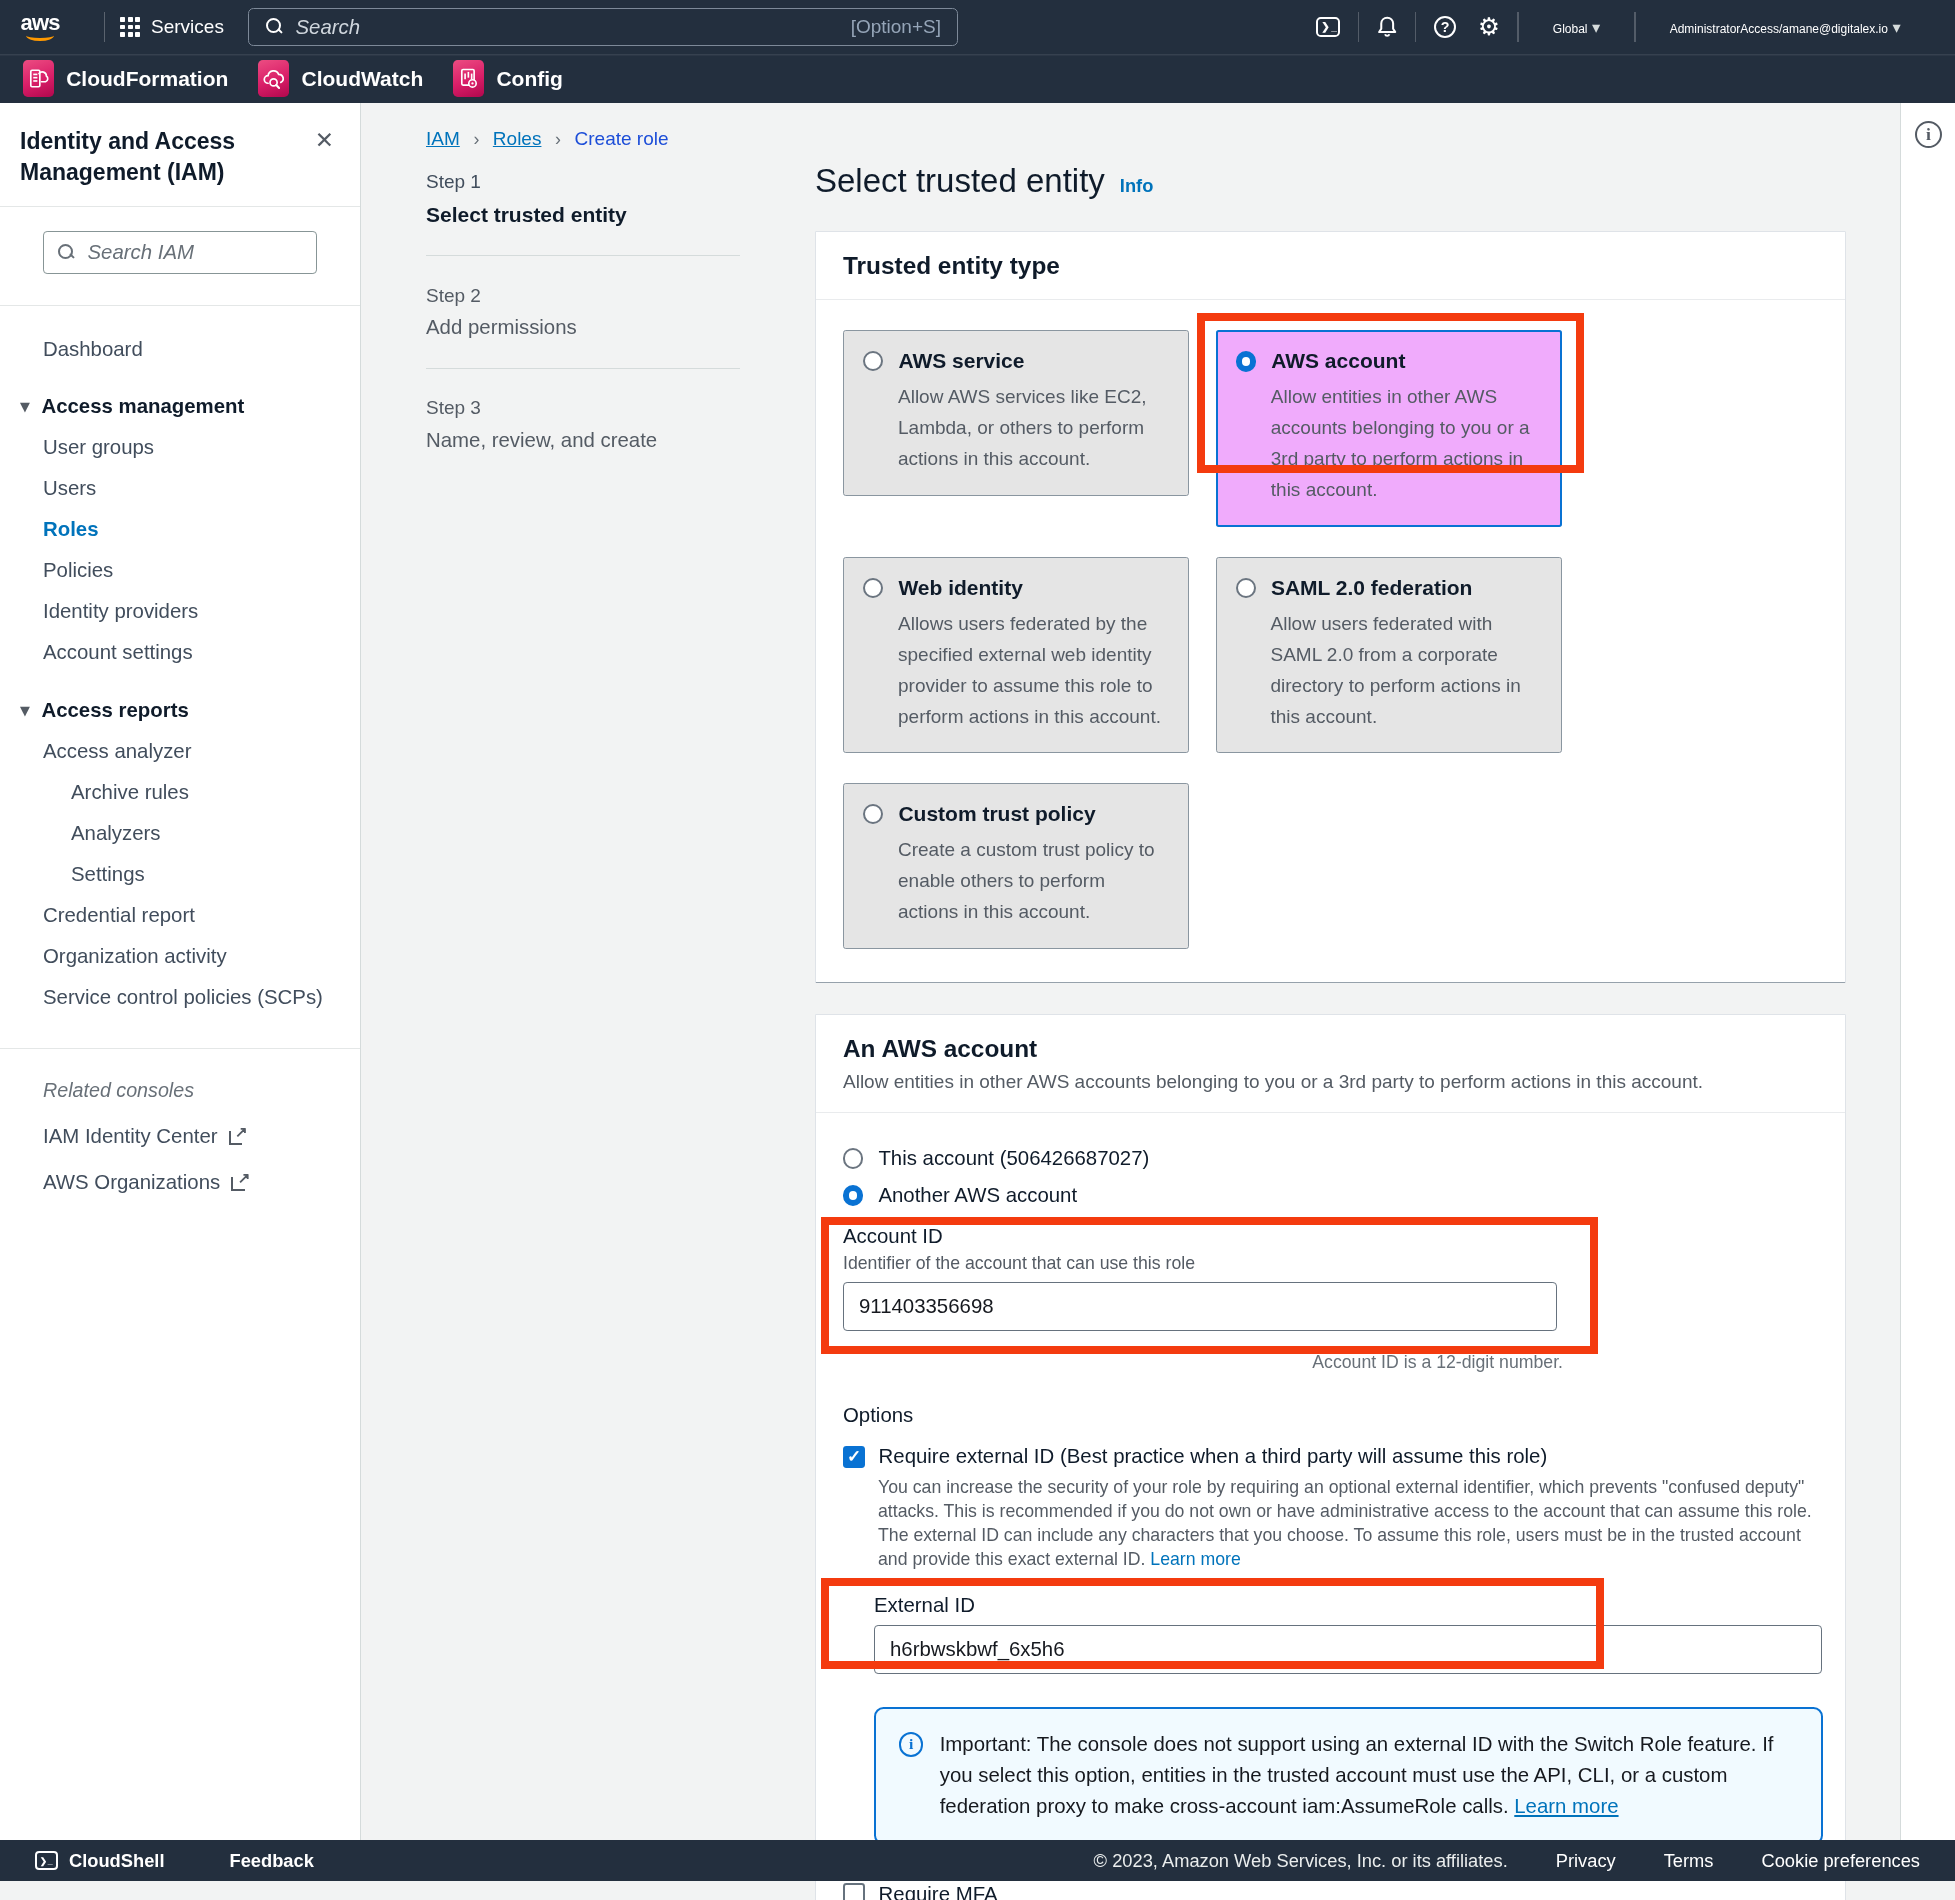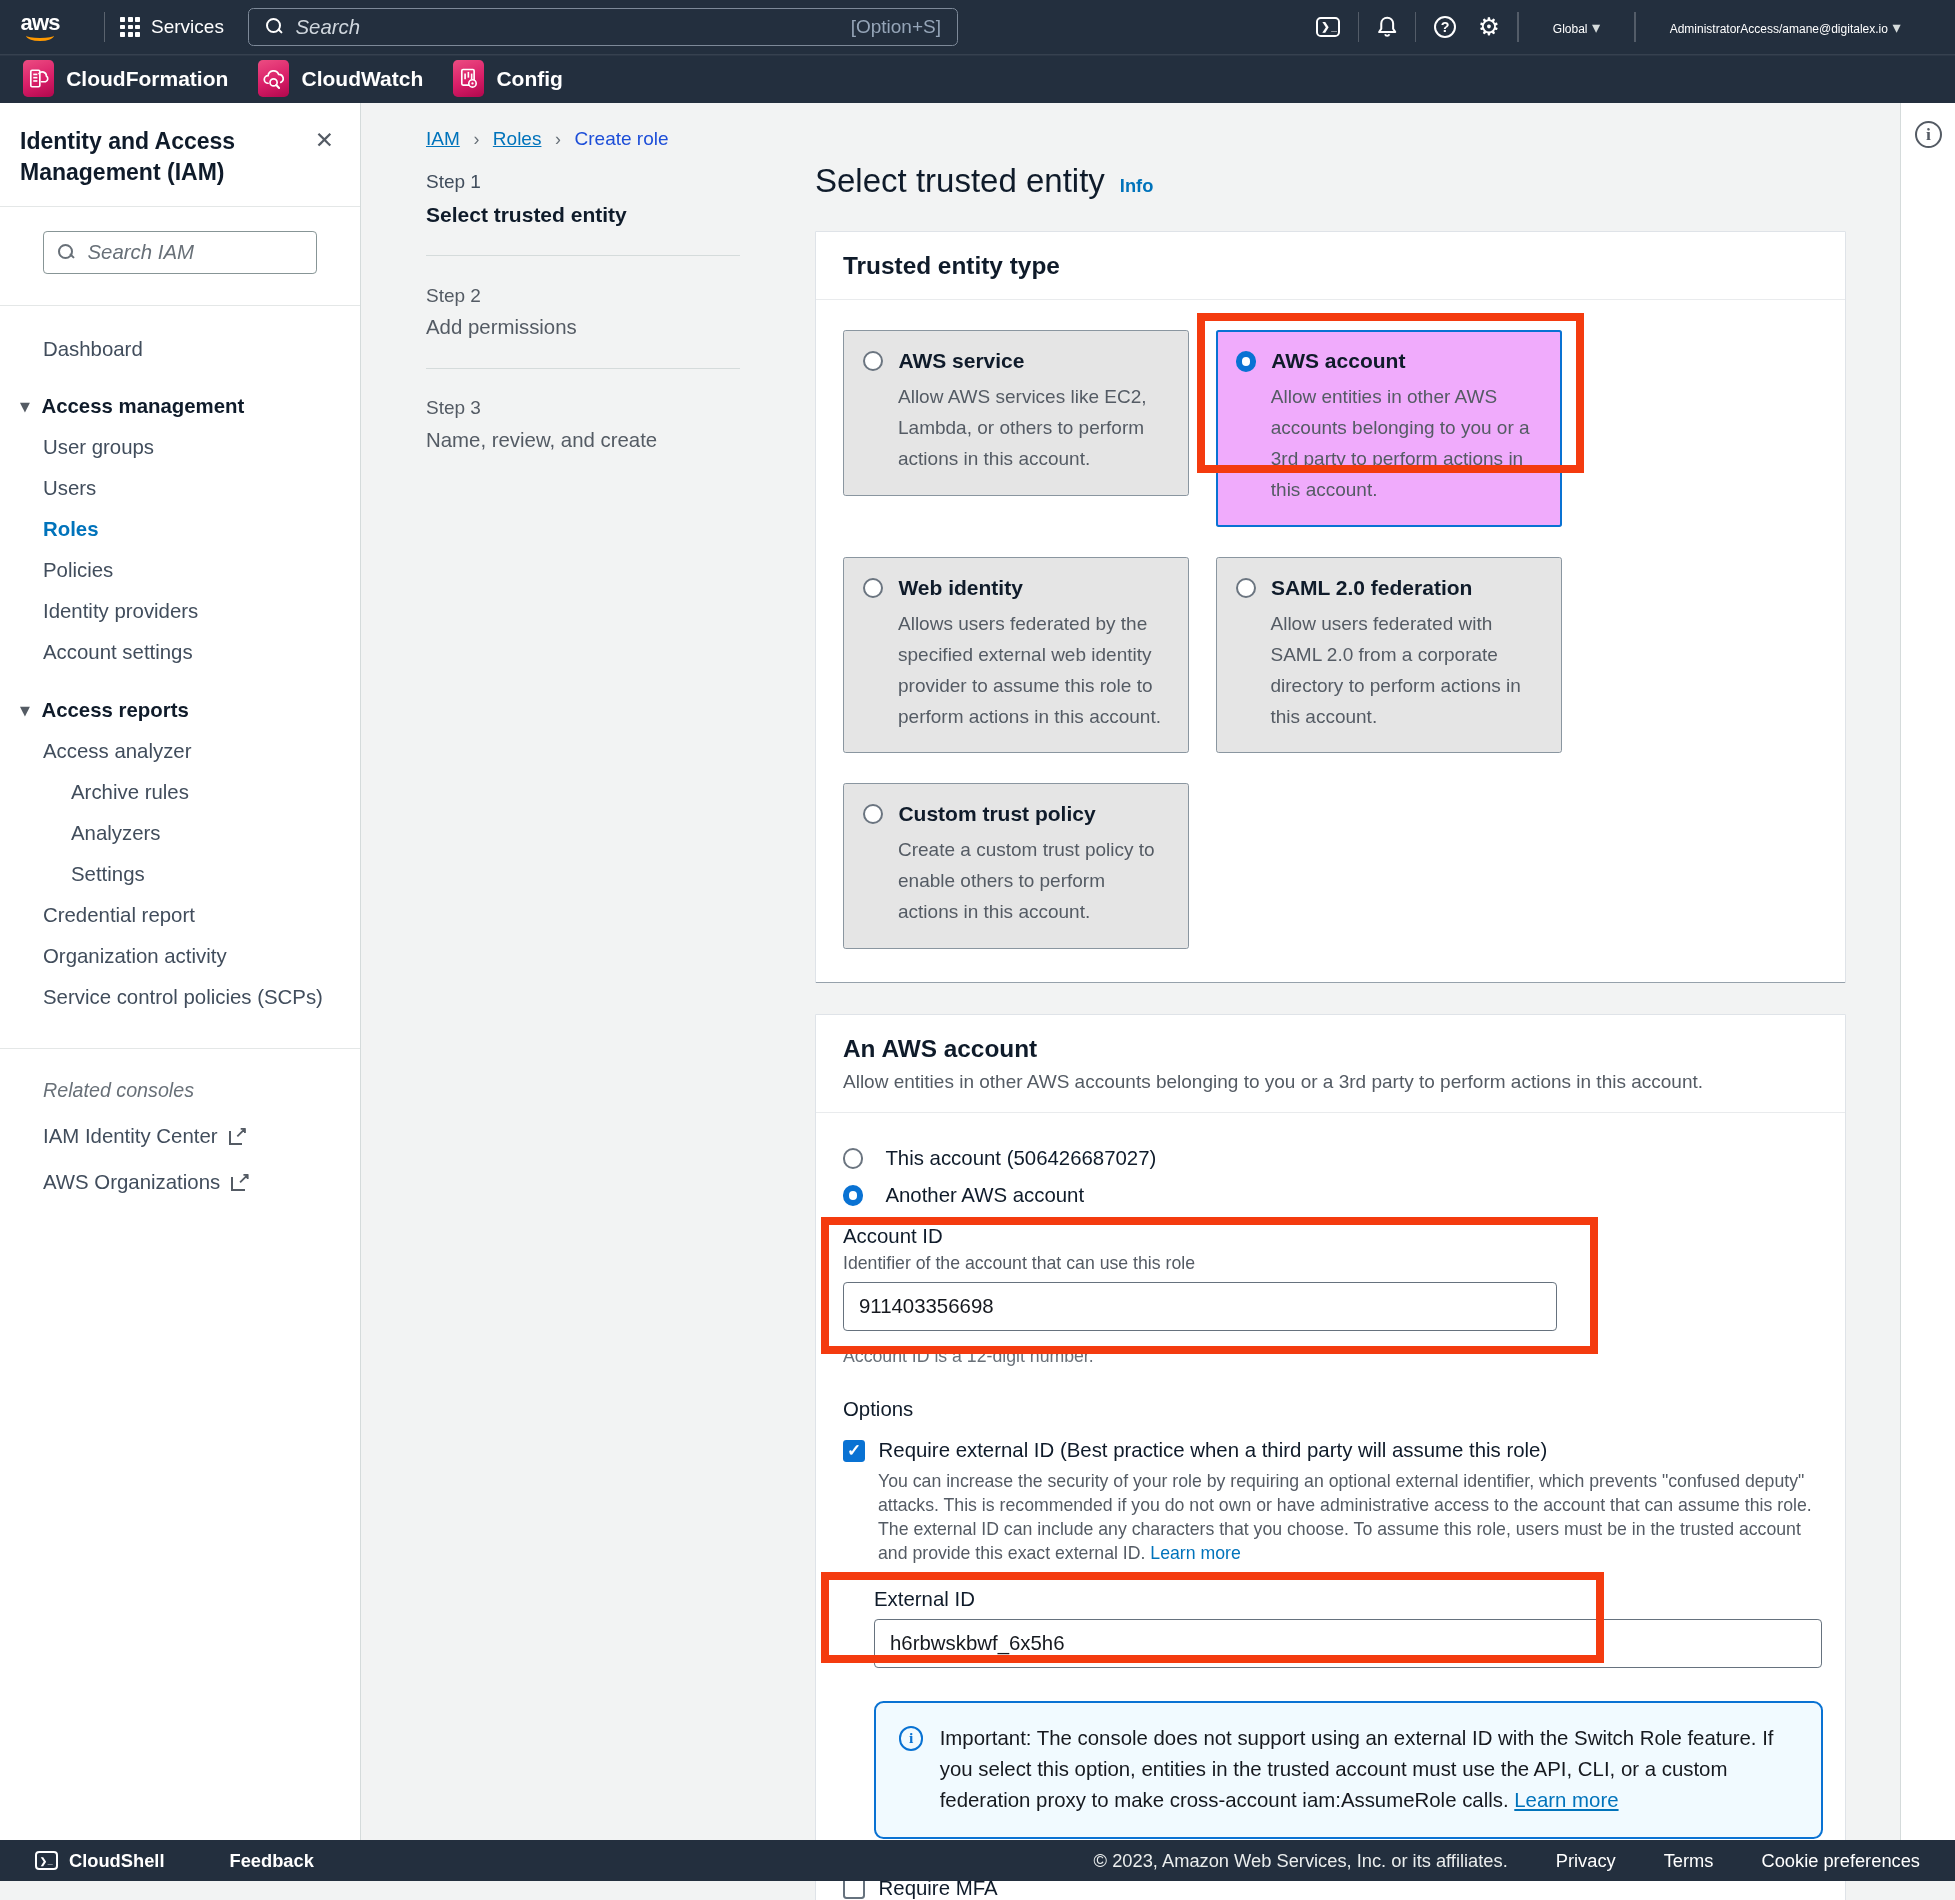--- a/index.html
+++ b/index.html
@@ -89,27 +89,27 @@
   .card1-body{padding:30px 27px 33px 27px;display:grid;grid-template-columns:346px 346px;column-gap:26.5px;row-gap:30px;align-items:start;}
   .tile{box-sizing:border-box;width:346px;border:1.4px solid #8a96a0;border-radius:2.7px;padding:17.7px 19px 20.4px 19px;background:#e5e5e5;position:relative;cursor:pointer;}
   .tile.selected{border:2px solid #0972d3;background:#f0abfc;padding:17px 18.3px 19.7px 18.3px;}
   .tile-top{display:flex;align-items:center;gap:15px;}
   .tile-title{font-size:21px;font-weight:600;color:#0f1b2a;}
   .tile-desc{margin:8.1px 0 0 35px;font-size:19px;line-height:31px;color:#545b64;}
   .radio{width:20.4px;height:20.4px;border-radius:50%;border:2px solid #6b7580;background:#fff;box-sizing:border-box;flex:0 0 auto;cursor:pointer;}
   .radio.checked{border:6.8px solid #0972d3;}
 
   .card2-body{padding:27px 27px 43px 27px;}
-  .radio-row{display:flex;align-items:center;gap:22px;height:37px;}
+  .radio-row{display:flex;align-items:center;gap:15px;height:37px;}
   .radio-label{font-size:20.4px;font-weight:500;color:#0f1b2a;}
   .field-group{position:relative;margin-top:11px;width:720px;}
   .field-label{font-size:20.4px;font-weight:500;color:#0f1b2a;}
   .field-desc{margin-top:5.4px;font-size:17.7px;color:#545b64;}
   .text-input{display:block;margin-top:8.1px;width:714px;height:49px;border:1.4px solid #66727e;border-radius:4.1px;padding:0 15px;font-size:20.4px;color:#16191f;box-sizing:border-box;font-family:"Liberation Sans",sans-serif;background:#fff;}
-  .constraint{margin-top:15px;font-size:17.7px;color:#687078;}
+  .constraint{margin-top:21px;font-size:17.7px;color:#687078;text-align:right;}
   .options-label{margin-top:31px;font-size:20.4px;font-weight:500;color:#0f1b2a;}
   .cbx-row{margin-top:17.7px;display:flex;align-items:center;gap:13.6px;}
   .checkbox{width:22px;height:22px;border-radius:3.4px;box-sizing:border-box;flex:0 0 auto;cursor:pointer;}
   .checkbox.checked{background:#0972d3;position:relative;}
   .checkbox.checked::after{content:"✓";position:absolute;left:4.1px;top:0.7px;color:#fff;font-size:17px;font-weight:700;}
   .checkbox.un{border:2px solid #66727e;background:#fff;}
   .cbx-label{font-size:20.4px;font-weight:500;color:#0f1b2a;}
   .para{margin:6.8px 0 0 35px;width:940px;font-size:17.7px;line-height:24px;color:#545b64;}
   .link{color:#0073bb;cursor:pointer;text-decoration:none;}
   .link.ul{text-decoration:underline;}

